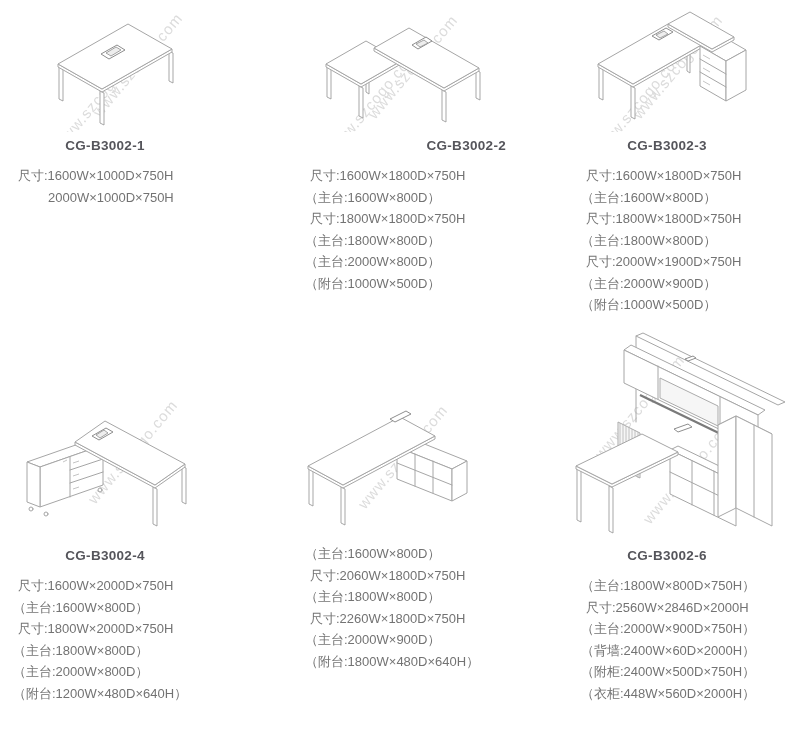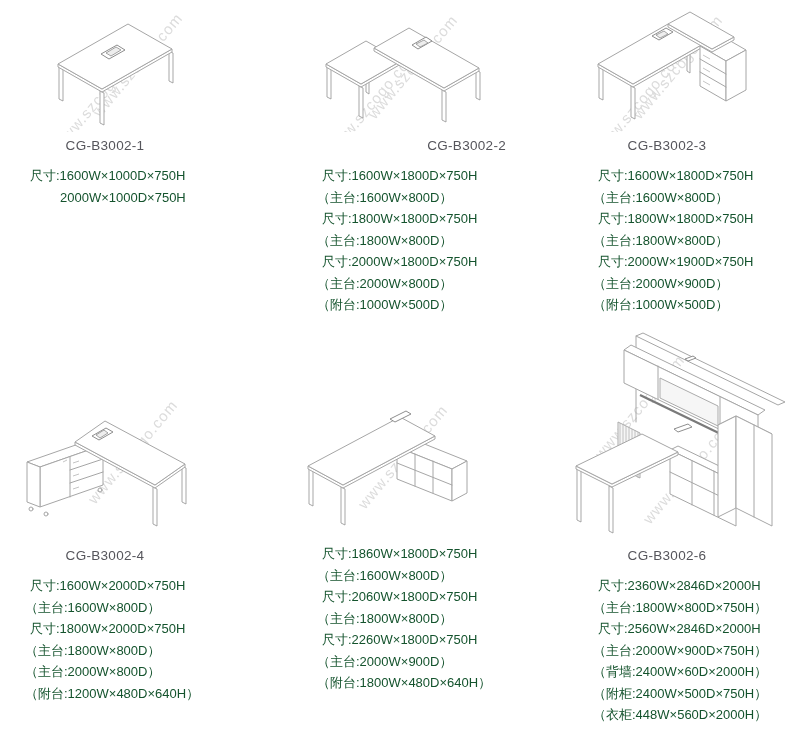--- a/index.html
+++ b/index.html
@@ -9,28 +9,28 @@
   }
   .row{display:flex;}
   .row1{height:330px;}
   .row2{height:414px;}
   .cell{width:270px;position:relative;}
   .figure{position:relative;width:270px;}
   .row1 .figure{height:132px;}
   .row2 .figure{height:204px;}
   .figure svg{display:block;}
   .model{
-    margin:4px 0 0 0;height:20px;line-height:20px;font-size:13.5px;font-weight:400;
+    margin:4px 0 0 0;height:20px;line-height:20px;font-size:13.5px;font-weight:700;
     text-align:center;color:#55555b;letter-spacing:.3px;
   }
   .row2 .model{margin-top:12px;}
   .c1 .model,.c4 .model{margin-right:60px;}
   .c2 .model,.c5 .model{margin-right:34px;text-align:right;}
   .c3 .model,.c6 .model{margin-right:16px;}
-  .specs{margin-top:9px;font-size:13px;line-height:21.5px;color:#14532d;margin-left:12px;}
+  .specs{margin-top:9px;font-size:13px;line-height:21.5px;color:#737373;}
   .c1 .specs,.c4 .specs{padding-left:13px;}
   .c2 .specs,.c5 .specs{padding-left:35px;}
   .c3 .specs,.c6 .specs{padding-left:41px;}
   .spec{white-space:nowrap;}
   .spec.sz{padding-left:5px;}
   .spec.cont{padding-left:35px;}
   
   .ln{fill:none;stroke:#a6a6a6;stroke-width:1;stroke-linejoin:round;stroke-linecap:round;}
   .face{fill:#ffffff;stroke:#a6a6a6;stroke-width:1;stroke-linejoin:round;}
   .face2{fill:#f6f6f6;stroke:#ababab;stroke-width:1;stroke-linejoin:round;}
@@ -86,21 +86,20 @@
           <polygon class="grom" points="142,45 156,37 162,41 148,49"></polygon>
           <polygon class="gromi" points="146,44 154,40 158,43 150,47"></polygon>
         </svg>
       </div>
       <h3 class="model">CG-B3002-2</h3>
       <div class="specs">
         <div class="spec sz">尺寸:1600W×1800D×750H</div>
         <div class="spec">（主台:1600W×800D）</div>
         <div class="spec sz">尺寸:1800W×1800D×750H</div>
         <div class="spec">（主台:1800W×800D）</div>
-        <div class="spec sz">尺寸:2000W×1800D×750H</div>
         <div class="spec">（主台:2000W×800D）</div>
         <div class="spec">（附台:1000W×500D）</div>
       </div>
     </section>
 
     <section class="cell c3">
       <div class="figure">
         <svg width="270" height="132" viewBox="0 0 270 132">
           <text class="wm" transform="translate(100,120) rotate(-50)">www.szcogo.com</text>
           <text class="wm" transform="translate(62,155) rotate(-50)">www.szcogo.com</text>
@@ -186,21 +185,20 @@
           <line class="ln" x1="163" y1="131" x2="163" y2="163"></line>
           <line class="ln" x1="127" y1="133" x2="182" y2="155"></line>
           <polygon class="leg" points="39,138 43,140 43,176 39,174"></polygon>
           <polygon class="leg" points="71,157 75,159 75,195 71,193"></polygon>
           <polygon class="face" points="38,136 73,155 165,106 165,109 73,158 38,139"></polygon>
           <polygon class="face" points="38,136 130,87 165,106 73,155"></polygon>
           <polygon class="grom" points="120,89 136,81 141,84 125,92"></polygon>
         </svg>
       </div>
       <div class="specs">
-        <div class="spec sz">尺寸:1860W×1800D×750H</div>
         <div class="spec">（主台:1600W×800D）</div>
         <div class="spec sz">尺寸:2060W×1800D×750H</div>
         <div class="spec">（主台:1800W×800D）</div>
         <div class="spec sz">尺寸:2260W×1800D×750H</div>
         <div class="spec">（主台:2000W×900D）</div>
         <div class="spec">（附台:1800W×480D×640H）</div>
       </div>
     </section>
 
     <section class="cell c6">
@@ -236,21 +234,20 @@
           <polygon class="face" points="196,86 232,104 232,196 196,178"></polygon>
           <line class="ln" x1="214" y1="95" x2="214" y2="187"></line>
           <polygon class="leg" points="37,138 41,140 41,192 37,190"></polygon>
           <polygon class="leg" points="69,156 73,158 73,203 69,201"></polygon>
           <polygon class="face" points="36,136 72,154 138,122 138,125 72,157 36,139"></polygon>
           <polygon class="face" points="36,136 102,104 138,122 72,154"></polygon>
         </svg>
       </div>
       <h3 class="model">CG-B3002-6</h3>
       <div class="specs">
-        <div class="spec sz">尺寸:2360W×2846D×2000H</div>
         <div class="spec">（主台:1800W×800D×750H）</div>
         <div class="spec sz">尺寸:2560W×2846D×2000H</div>
         <div class="spec">（主台:2000W×900D×750H）</div>
         <div class="spec">（背墙:2400W×60D×2000H）</div>
         <div class="spec">（附柜:2400W×500D×750H）</div>
         <div class="spec">（衣柜:448W×560D×2000H）</div>
       </div>
     </section>
 
   </div>

